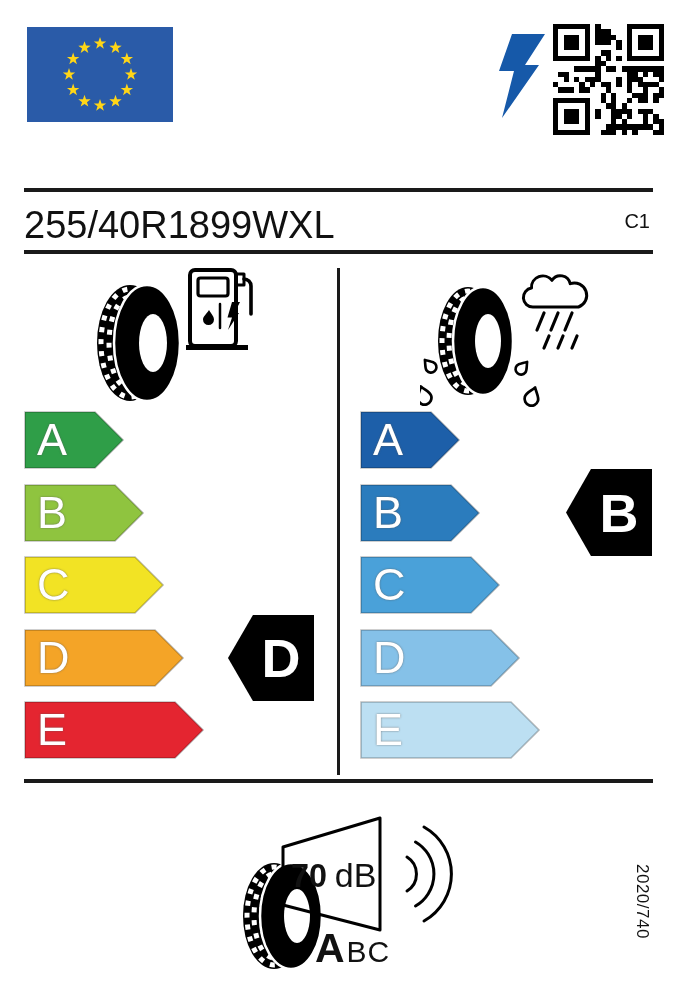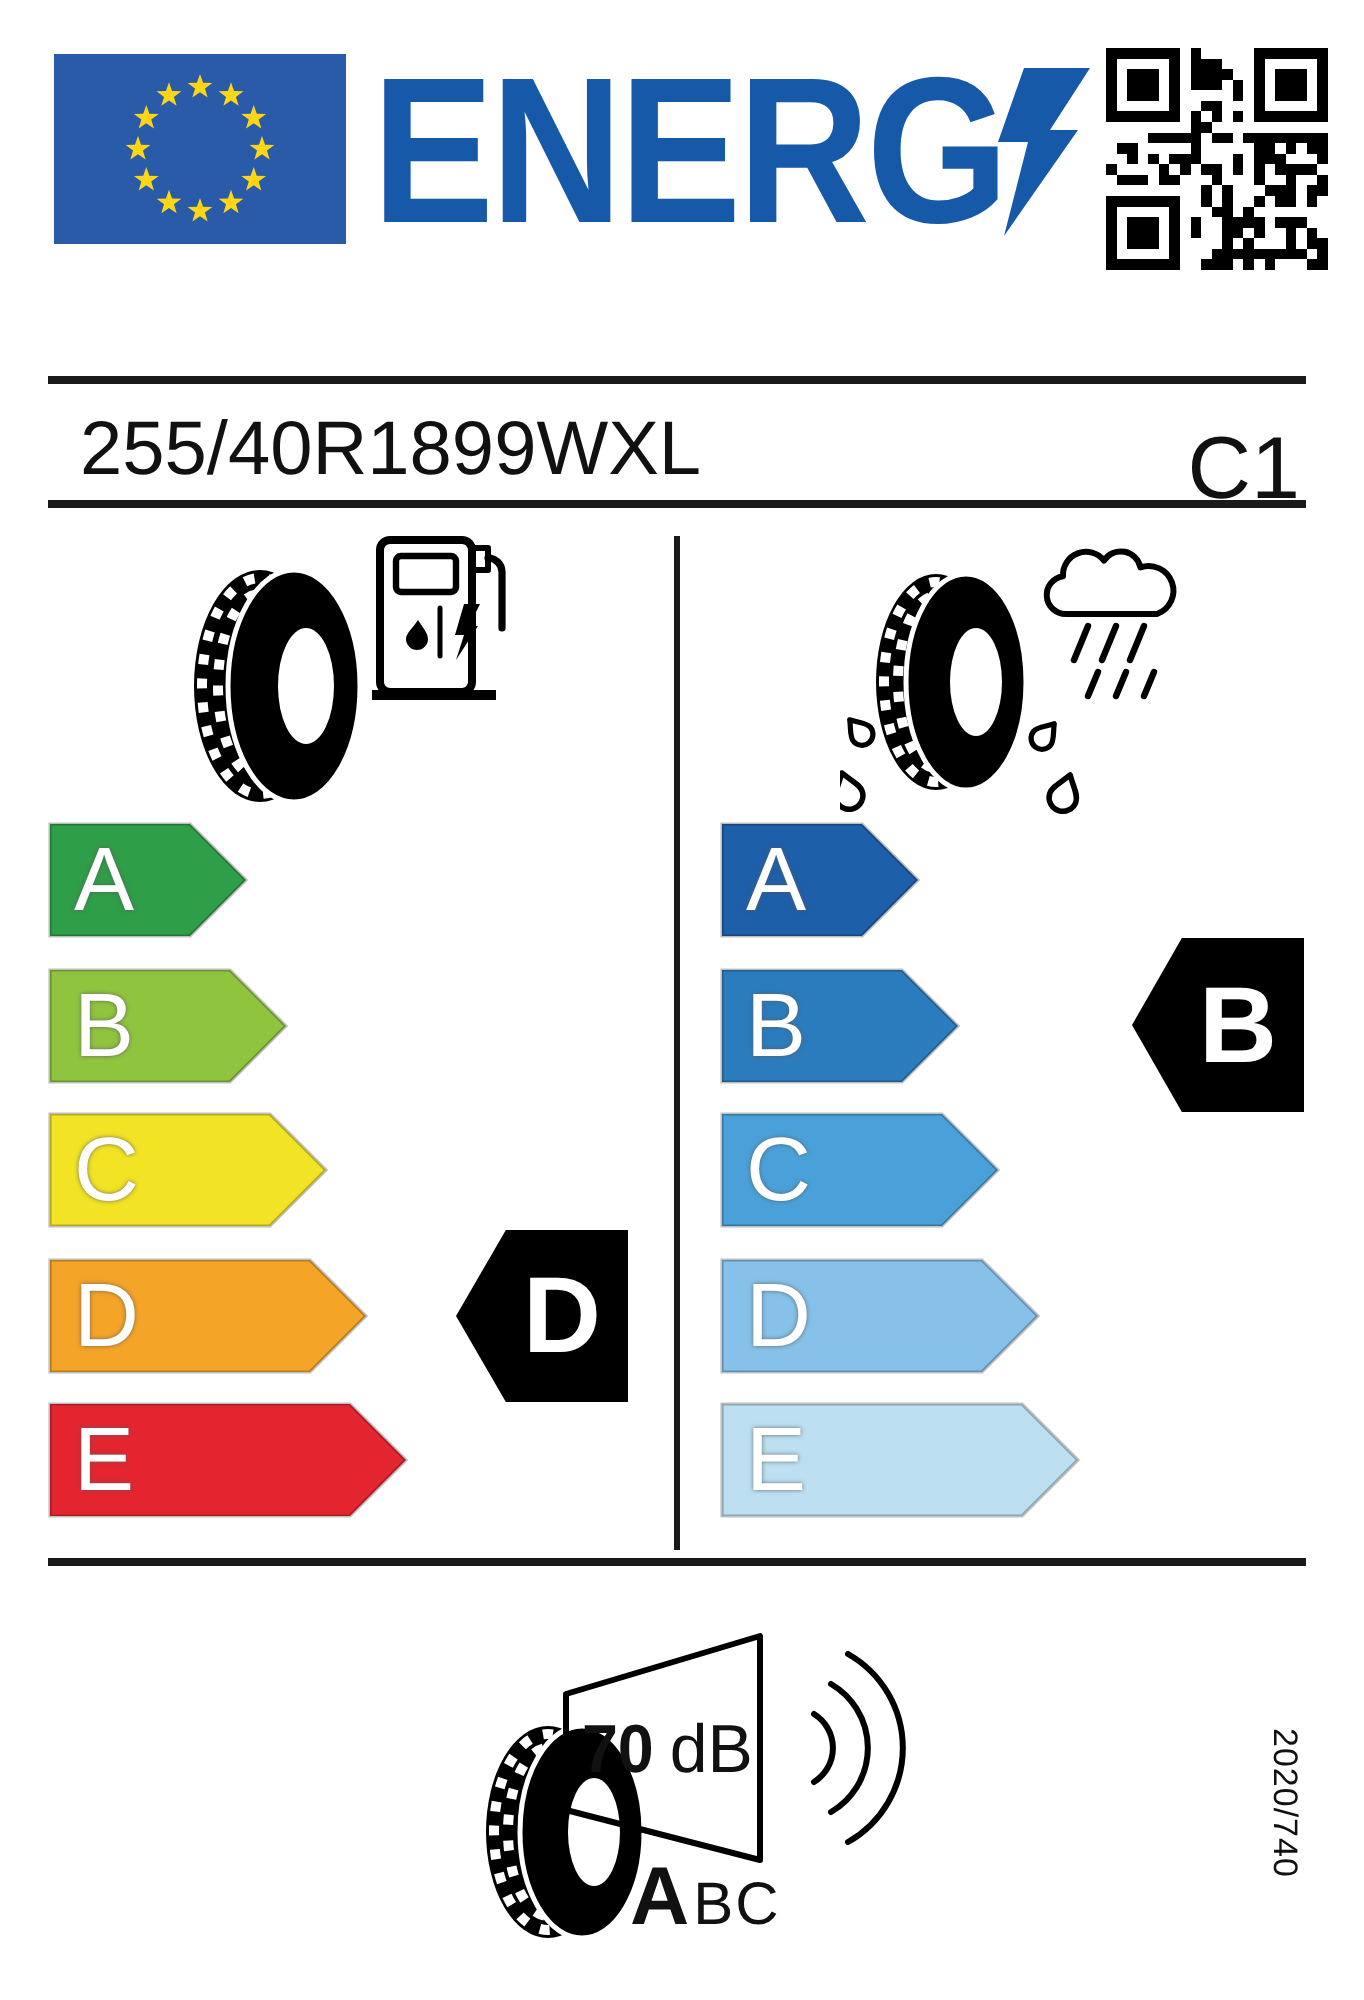--- a/index.html
+++ b/index.html
@@ -14,22 +14,22 @@
   .energy-logo{left:186px; top:36px; height:84px; display:flex; align-items:flex-start;}
   .energy-logo .word{
     font-size:104px; font-weight:bold; line-height:0.78; letter-spacing:-2px;
     transform:scaleX(0.88); transform-origin:left top; display:inline-block;
   }
   .bolt{left:497px; top:34px;}
   .qr{left:552px; top:24px; width:113px; height:111px;}
   .brand{left:24px; top:150px; font-size:28px; font-weight:bold; letter-spacing:0.5px;}
   .rule{left:24px; width:629px; height:3.5px; background:#1a1a1a;}
   .rule1{top:188px;} .rule2{top:250px;} .rule3{top:779px;}
-  .tyre-size{left:40px; top:204px; font-size:38px;}
-  .tyre-class{top:210px; right:32px; font-size:44px;}
+  .tyre-size{left:24px; top:204px; font-size:38px;}
+  .tyre-class{top:210px; right:32px; font-size:20px;}
   
   .vdivider{left:337px; top:268px; width:2.5px; height:507px; background:#1a1a1a;}
   .scale{position:absolute; width:320px;}
   .scale-left{left:24px; top:411px;}
   .scale-right{left:360px; top:411px;}
   .grade-row{position:absolute; left:0; height:58px;}
   .grade-row svg{display:block;}
   .grade-letter{
     position:absolute; left:13px; top:50%; transform:translateY(-50%);
     font-size:45px; color:#fff; text-shadow:0 0 2px rgba(90,90,90,0.85);
@@ -79,23 +79,20 @@
         <use href="#st" x="88.5" y="74.35"></use>
       <use href="#st" x="73" y="78.5"></use>
         <use href="#st" x="57.5" y="74.35"></use>
       <use href="#st" x="46.15" y="63"></use>
         <use href="#st" x="42" y="47.5"></use>
       <use href="#st" x="46.15" y="32"></use>
         <use href="#st" x="57.5" y="20.65"></use>
     </svg>
   </div>
 
-  <div class="abs energy-logo">
-    <span class="word" style="color: rgb(22, 89, 169);">ENERG</span>
-  </div>
   <svg class="abs bolt" width="48" height="84" viewBox="0 0 48 84">
     <polygon points="15,0 48,0 28,31 42,31 5,84 17,37 2,37" style="fill: rgb(22, 89, 169);"></polygon>
   </svg>
 
   <div class="abs qr">
     <svg id="qr-svg" width="113" height="111" viewBox="0 0 21 21" fill="#000" shape-rendering="crispEdges">
         <rect x="8" y="0" width="1" height="1"></rect>
         <rect x="8" y="1" width="1" height="1"></rect>
         <rect x="9" y="1" width="1" height="1"></rect>
         <rect x="10" y="1" width="1" height="1"></rect>

